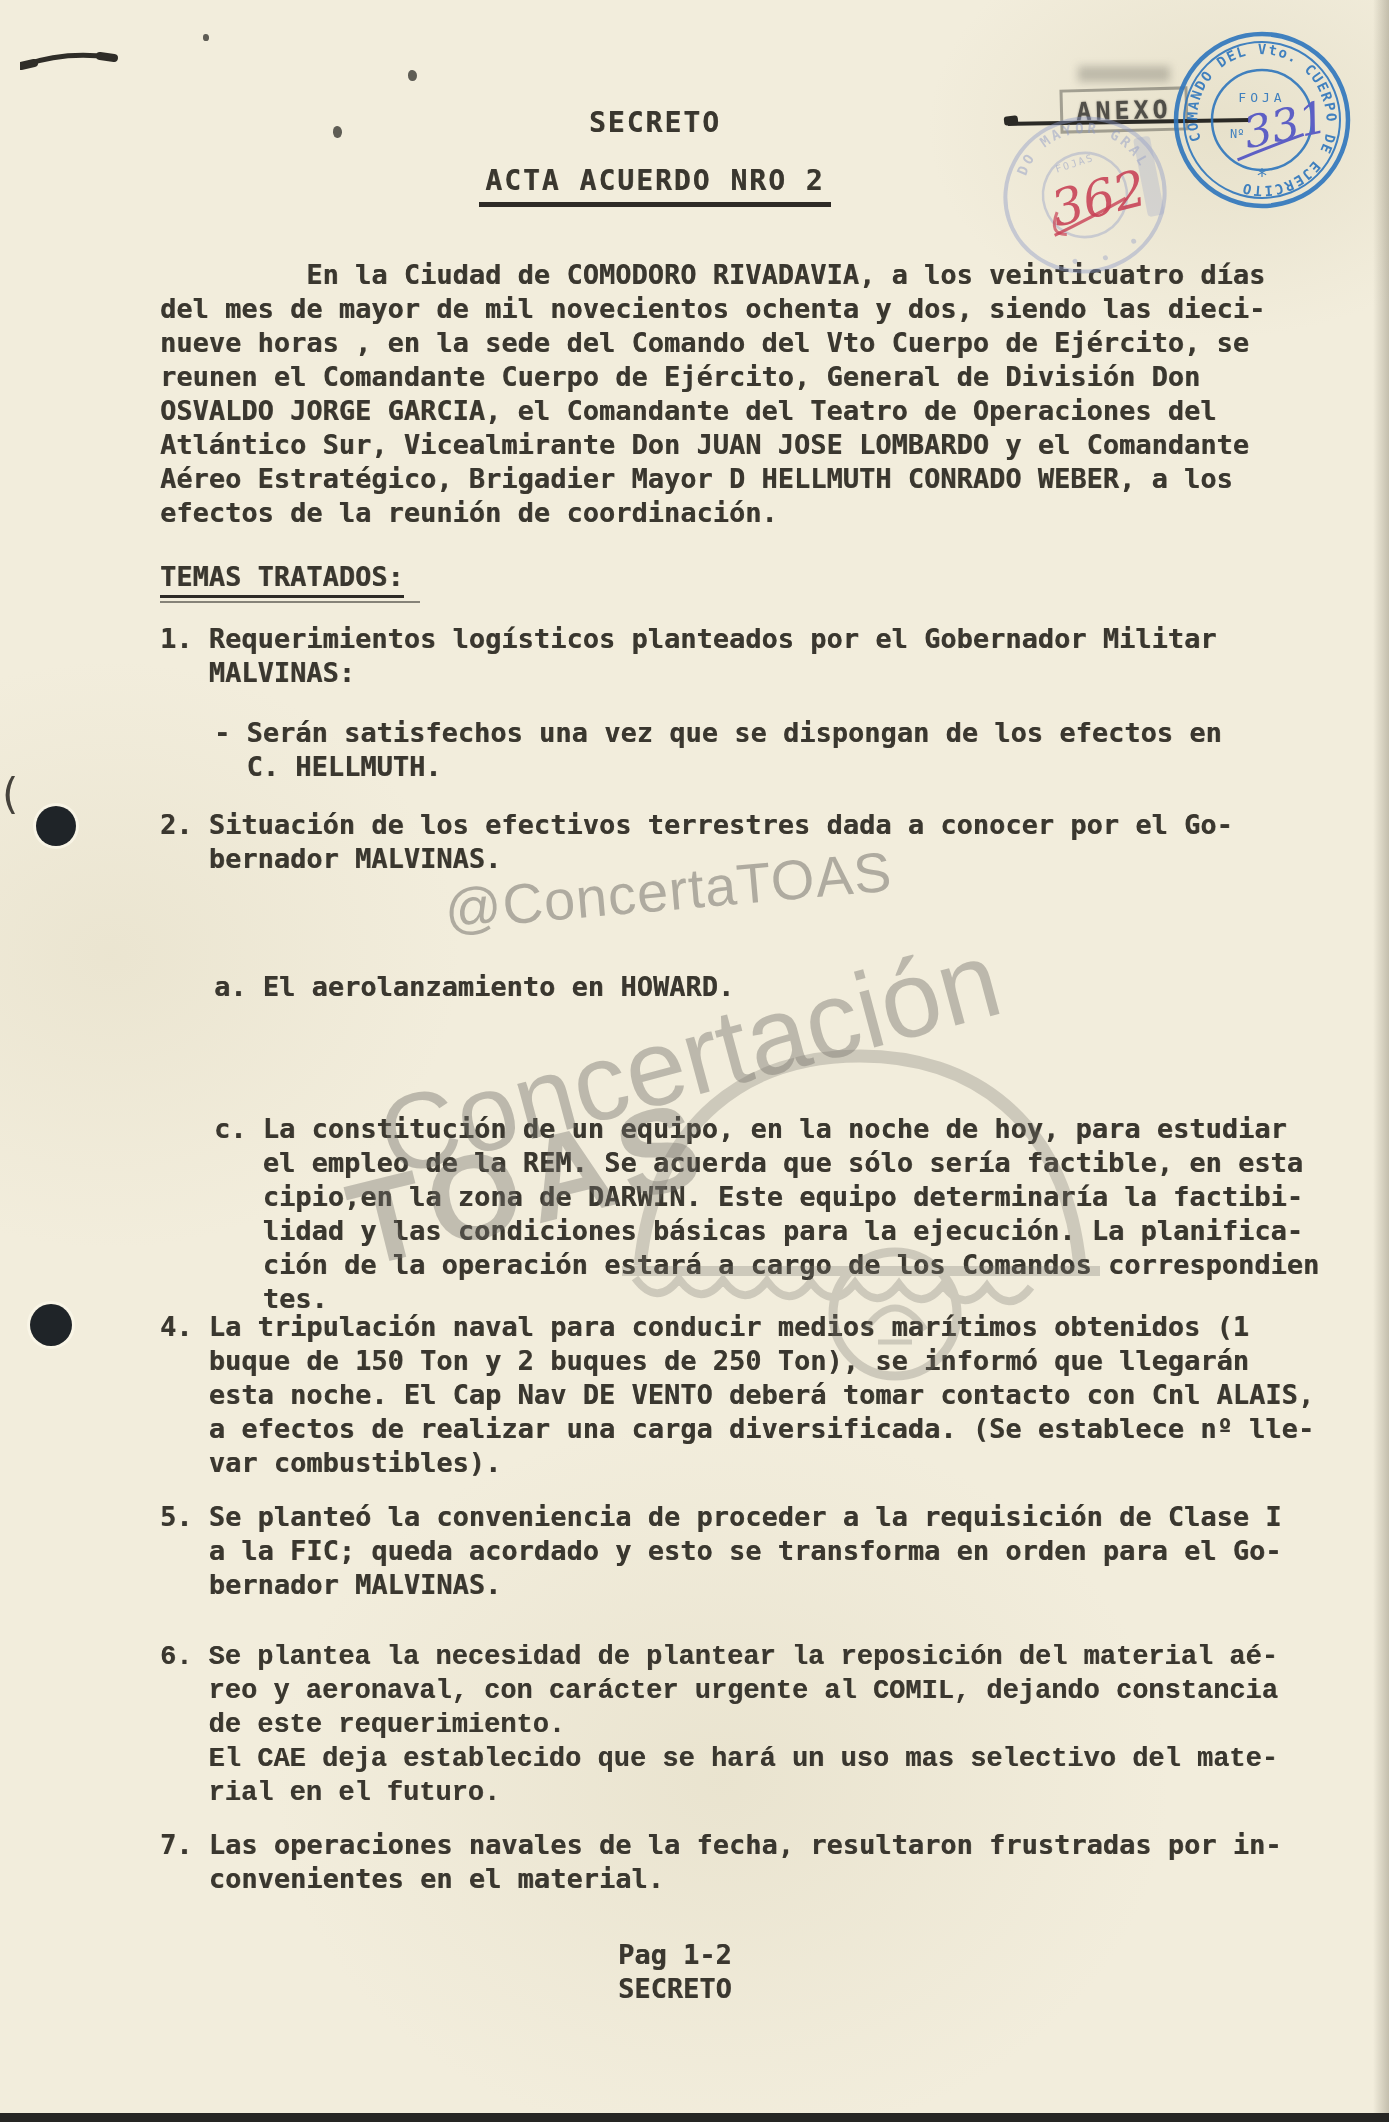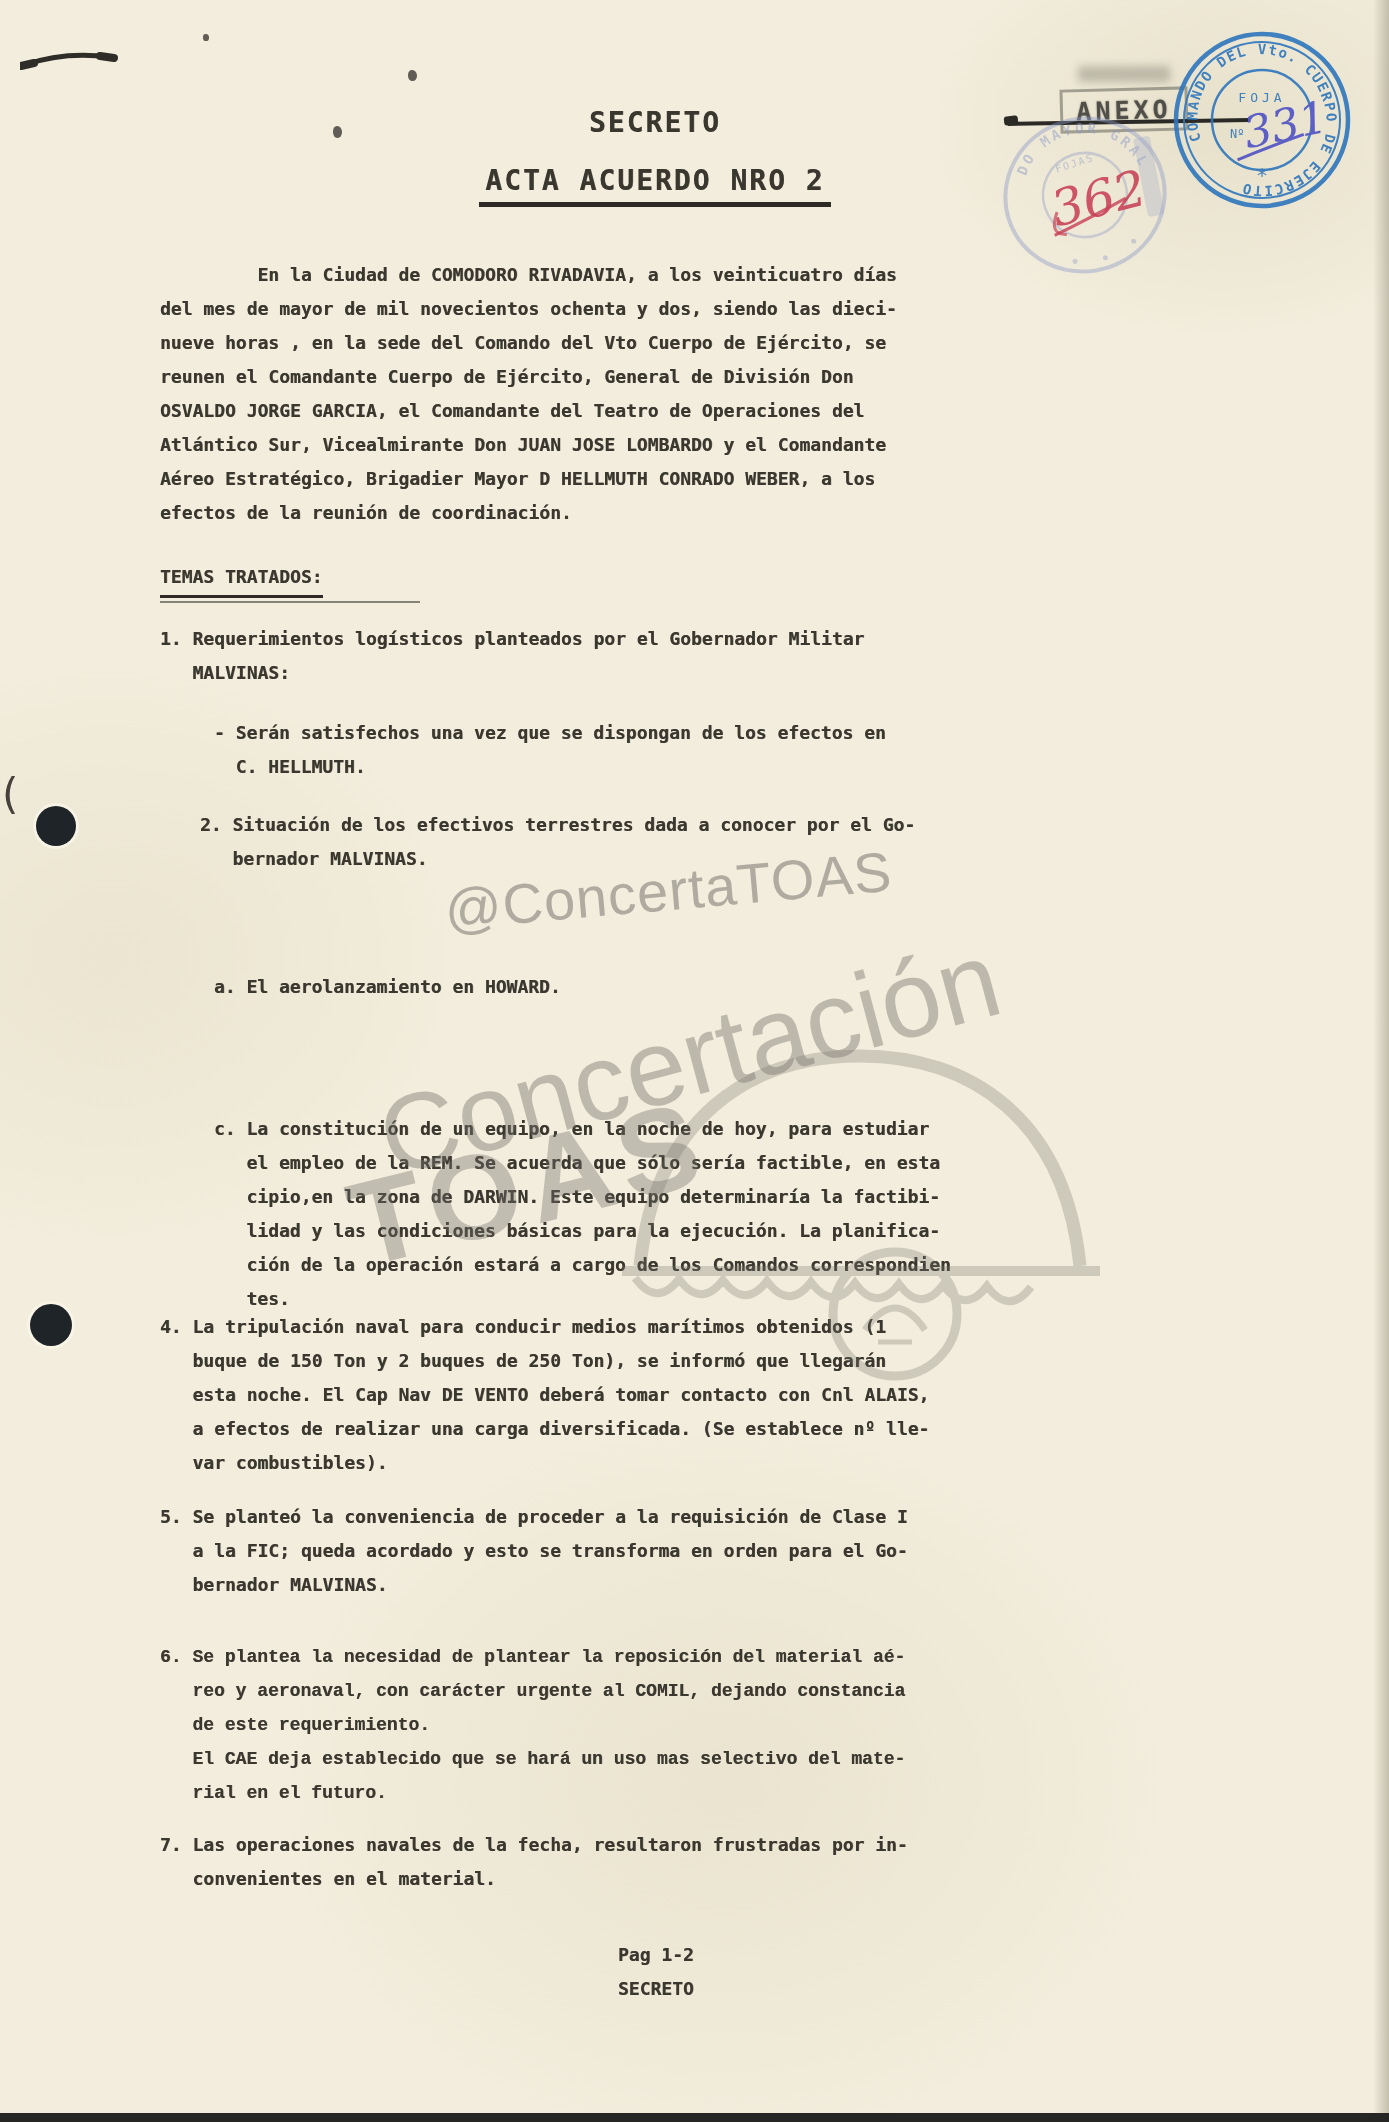--- a/index.html
+++ b/index.html
@@ -6,21 +6,21 @@
   #page{
     position:relative;width:1389px;height:2122px;overflow:hidden;
     font-family:"DejaVu Sans Mono",monospace;color:#3a372f;
     background:
       radial-gradient(420px 300px at 88% 6%, rgba(213,205,175,.38), transparent 70%),
       radial-gradient(500px 420px at 8% 45%, rgba(218,210,182,.30), transparent 70%),
       radial-gradient(640px 520px at 52% 84%, rgba(214,206,178,.30), transparent 70%),
       #f2eddc;
   }
   .block{position:absolute;}
-  .line{white-space:pre;font-size:18px;line-height:34px;font-weight:bold;
+  .line{white-space:pre;font-size:27px;line-height:34px;font-weight:bold;
         text-shadow:0.4px 0.4px 0.6px rgba(55,52,44,.65);}
   .hdr{font-size:28px;font-weight:bold;letter-spacing:2px;
        text-shadow:0.4px 0.4px 0.6px rgba(55,52,44,.7);}
   .center-band{left:0;width:1310px;text-align:center;}
   .title-underline{display:inline-block;border-bottom:5px solid #2e2b26;padding:0 6px 5px;}
   .temas{border-bottom:3px solid #2e2b26;display:inline-block;padding-bottom:1px;}
   .temas-wrap:after{content:"";display:block;width:260px;height:2px;margin-top:3px;
        background:rgba(46,43,38,.55);}
   
   .dot{position:absolute;border-radius:50%;background:#1f2428;
@@ -79,21 +79,21 @@
 
   <div class="block" style="left:160px;top:622px;">
     <div class="line">1. Requerimientos logísticos planteados por el Gobernador Militar</div>
     <div class="line">   MALVINAS:</div>
   </div>
   <div class="block" style="left:214px;top:716px;">
     <div class="line">- Serán satisfechos una vez que se dispongan de los efectos en</div>
     <div class="line">  C. HELLMUTH.</div>
   </div>
 
-  <div class="block" style="left:160px;top:808px;margin-left:40px;">
+  <div class="block" style="left:160px;top:808px;">
     <div class="line">2. Situación de los efectivos terrestres dada a conocer por el Go-</div>
     <div class="line">   bernador MALVINAS.</div>
   </div>
 
   <div class="block" style="left:214px;top:960px;margin-top:10px;">
     <div class="line">a. El aerolanzamiento en HOWARD.</div>
   </div>
   <div class="block" style="left:214px;top:1088px;margin-top:24px;">
     <div class="line">c. La constitución de un equipo, en la noche de hoy, para estudiar</div>
     <div class="line">   el empleo de la REM. Se acuerda que sólo sería factible, en esta</div>

